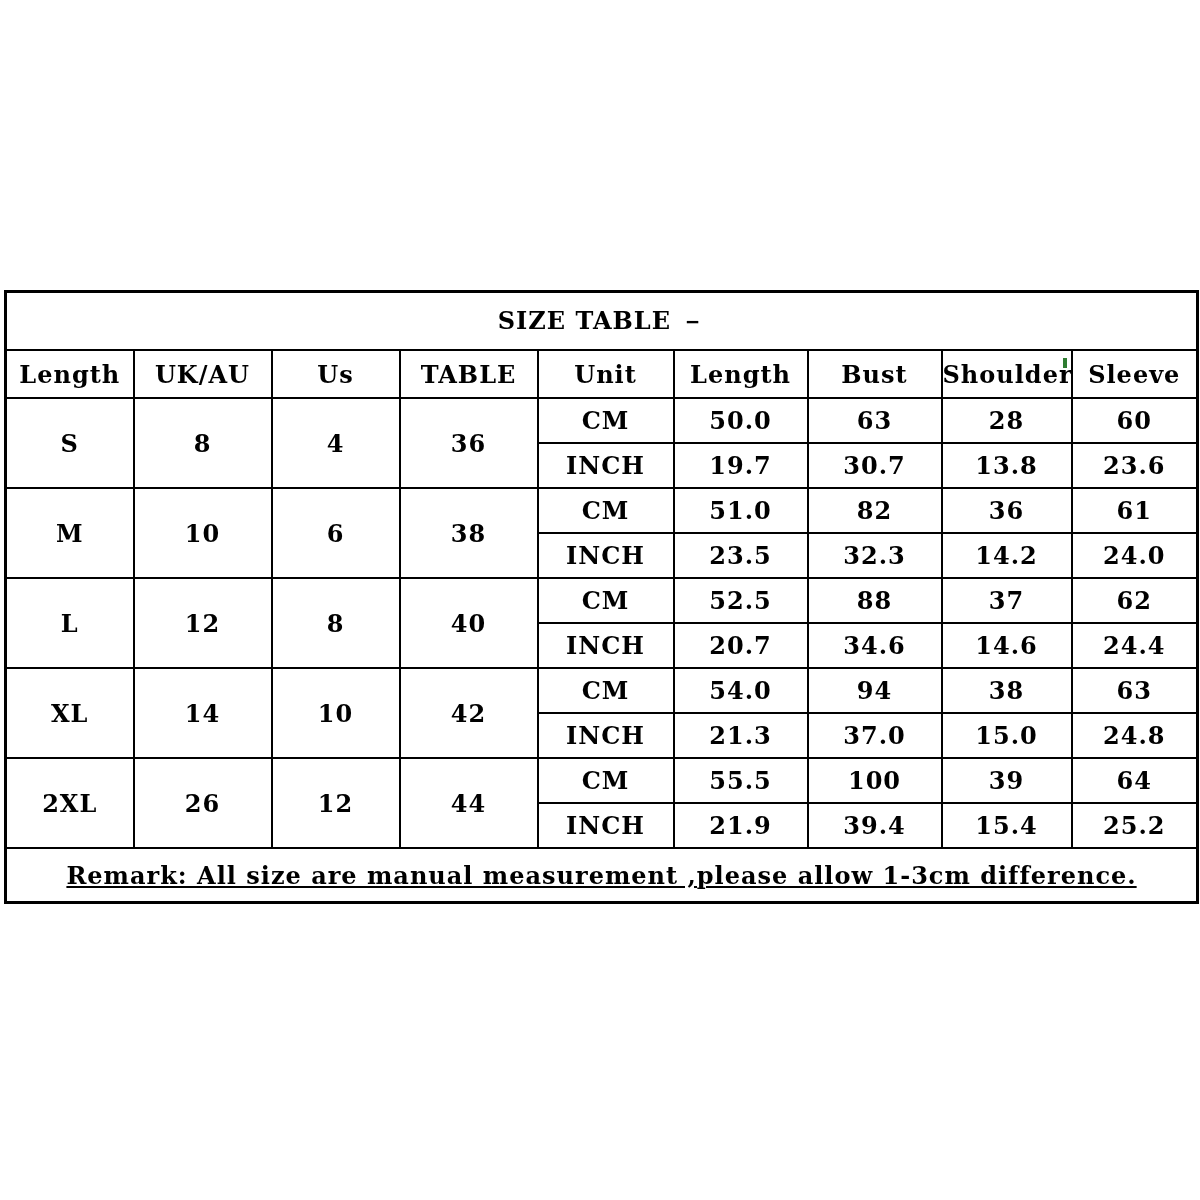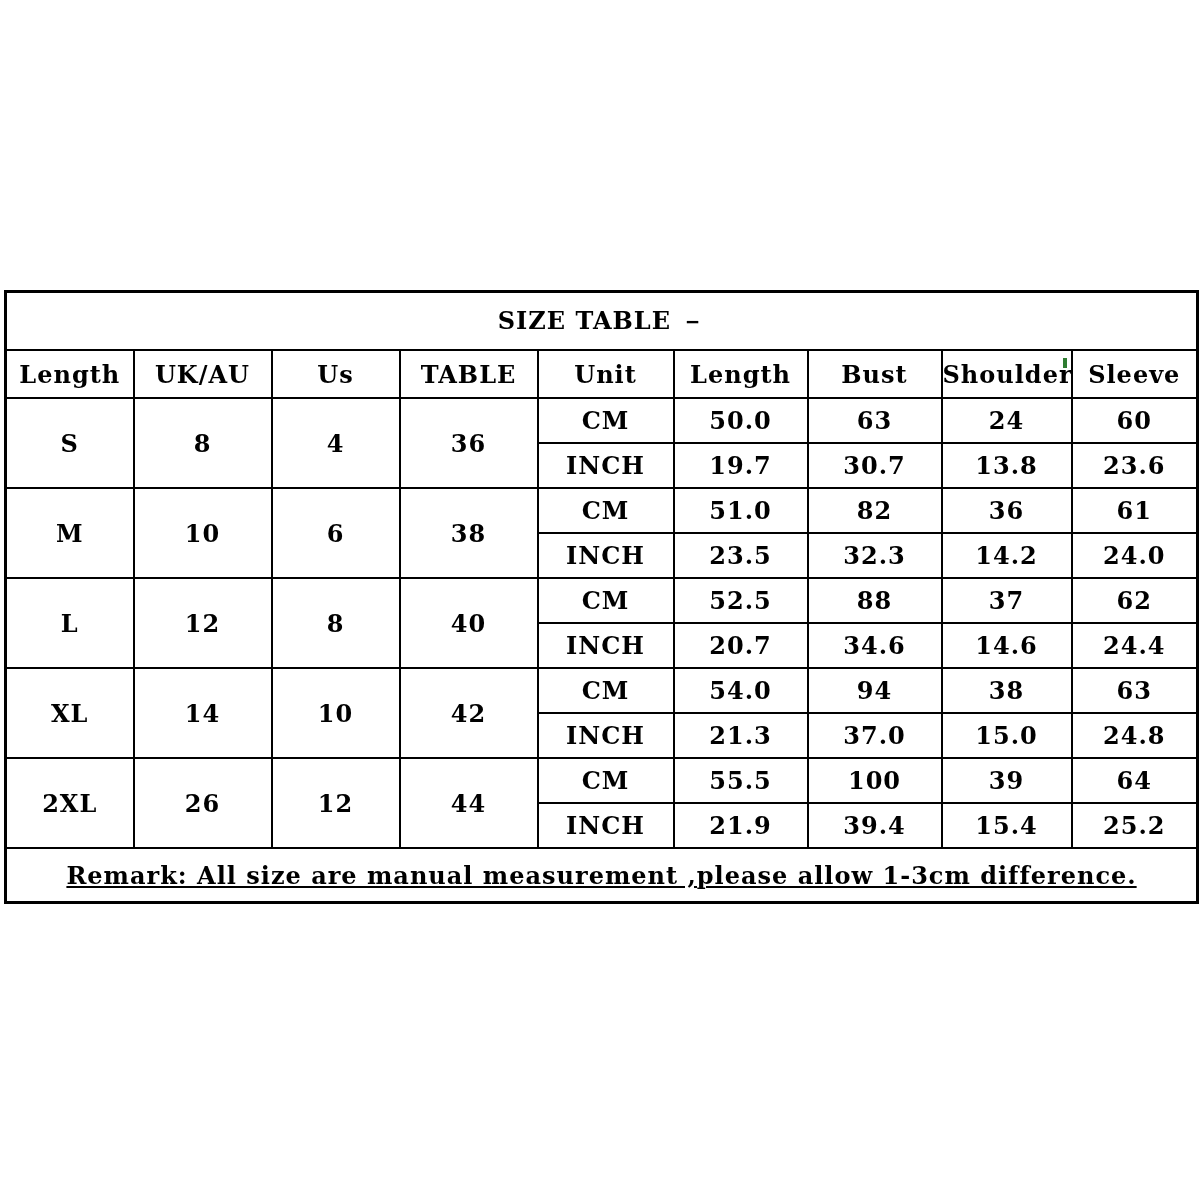--- a/index.html
+++ b/index.html
@@ -133,21 +133,21 @@
         </tr>
 
         <tr>
           <td class="tag-cell" rowspan="2">S</td>
           <td class="tag-cell" rowspan="2">8</td>
           <td class="tag-cell" rowspan="2">4</td>
           <td class="tag-cell" rowspan="2">36</td>
           <td class="unit-cell">CM</td>
           <td class="val-cell">50.0</td>
           <td class="val-cell">63</td>
-          <td class="val-cell">24</td>
+          <td class="val-cell">28</td>
           <td class="val-cell">60</td>
         </tr>
         <tr>
           <td class="unit-cell">INCH</td>
           <td class="val-cell">19.7</td>
           <td class="val-cell">30.7</td>
           <td class="val-cell">13.8</td>
           <td class="val-cell">23.6</td>
         </tr>
 

